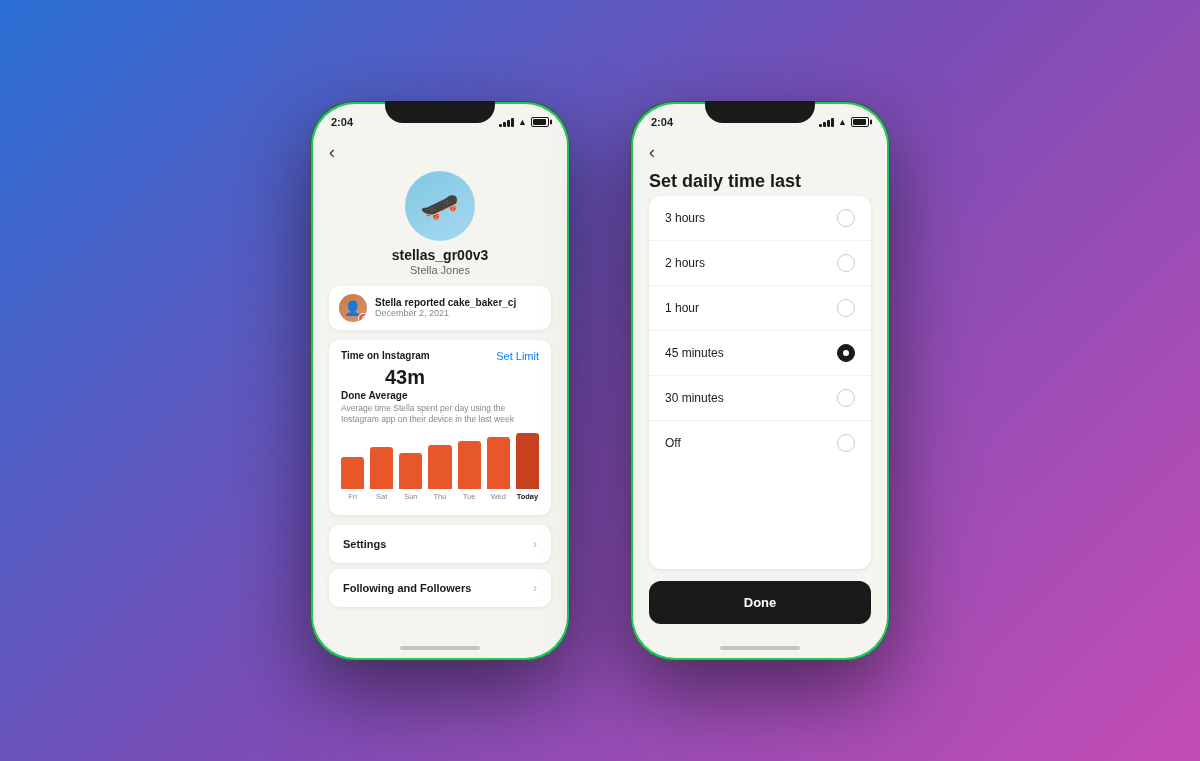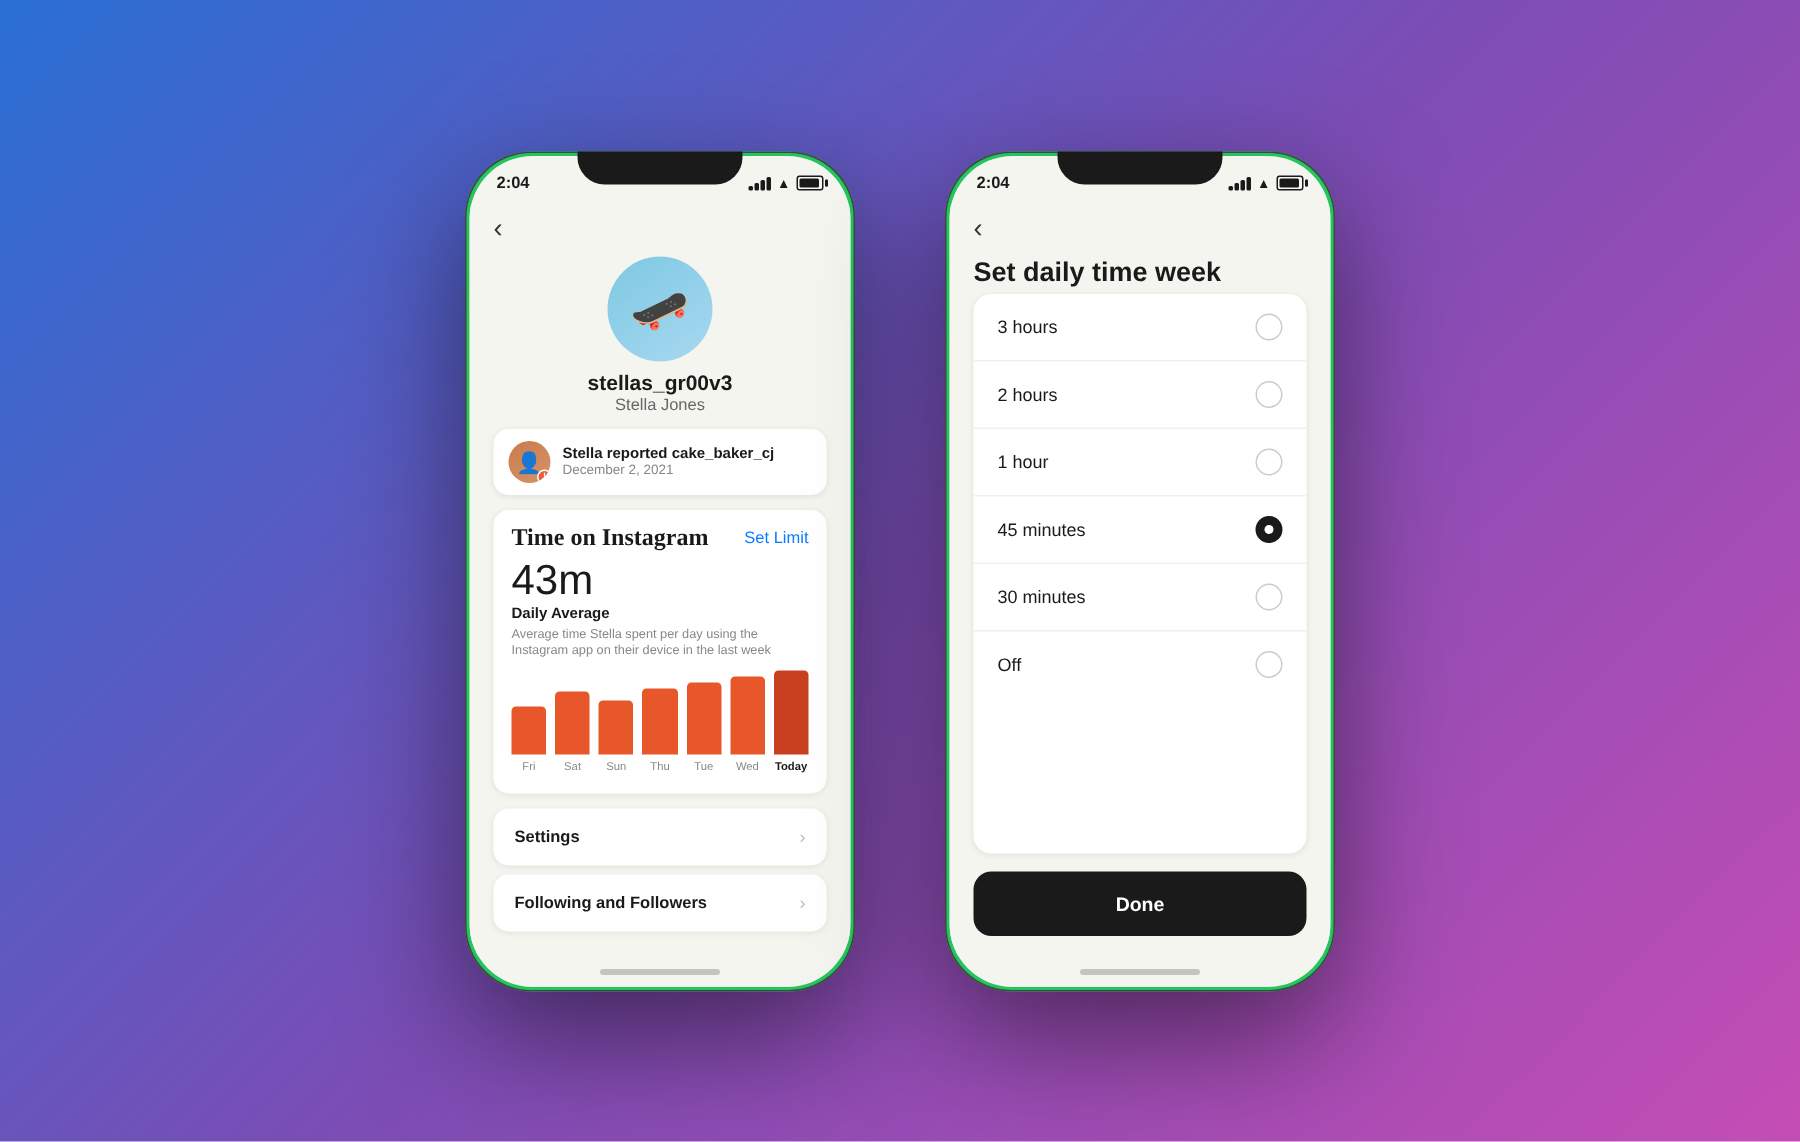--- a/index.html
+++ b/index.html
@@ -190,23 +190,23 @@
       border-radius: 10px;
       padding: 10px 12px;
       box-shadow: 0 1px 4px rgba(0,0,0,0.08);
     }
     .time-header {
       display: flex;
       justify-content: space-between;
       align-items: center;
       margin-bottom: 4px;
     }
-    .time-label { font-size: 16px; font-weight: 700; color: #1a1a1a; font-family: Liberation Serif, serif; }
+    .time-label { font-size: 10px; font-weight: 700; color: #1a1a1a; }
     .set-limit-btn { font-size: 11px; color: #0a7cff; font-weight: 500; cursor: pointer; }
-    .time-value { font-size: 28px; font-weight: 400; color: #1a1a1a; line-height: 1.1; }
+    .time-value { font-size: 20px; font-weight: 700; color: #1a1a1a; line-height: 1.1; margin-left: 44px; }
     .daily-avg { font-size: 10px; font-weight: 600; color: #1a1a1a; margin-top: 2px; }
     .daily-desc { font-size: 8.5px; color: #888; line-height: 1.3; margin-top: 2px; margin-bottom: 16px; }
 
     
     .bar-chart {
       display: flex;
       align-items: flex-end;
       gap: 6px;
       height: 60px;
       margin-bottom: 4px;
@@ -373,21 +373,21 @@
           <div class="report-date">December 2, 2021</div>
         </div>
       </div>
 
       <div class="time-section">
         <div class="time-header">
           <span class="time-label">Time on Instagram</span>
           <span class="set-limit-btn">Set Limit</span>
         </div>
         <div class="time-value">43m</div>
-        <div class="daily-avg">Daily Average</div>
+        <div class="daily-avg">Done Average</div>
         <div class="daily-desc">Average time Stella spent per day using the Instagram app on their device in the last week</div>
 
         <div class="bar-chart">
           <div class="bar-col">
             <div class="bar" style="height:32px"></div>
             <span class="bar-day">Fri</span>
           </div>
           <div class="bar-col">
             <div class="bar" style="height:42px"></div>
             <span class="bar-day">Sat</span>
@@ -448,21 +448,21 @@
         </div>
         <span class="wifi-icon">▲</span>
         <div class="battery-icon">
           <div class="battery-fill"></div>
         </div>
       </div>
     </div>
 
     <div class="screen-content timelimit-screen">
       <div class="back-btn">‹</div>
-      <h1 class="tl-title">Set daily time week</h1>
+      <h1 class="tl-title">Set daily time last</h1>
 
       <div class="options-list">
         <div class="option-item">
           <span class="option-label">3 hours</span>
           <div class="radio-btn"></div>
         </div>
         <div class="option-item">
           <span class="option-label">2 hours</span>
           <div class="radio-btn"></div>
         </div>

